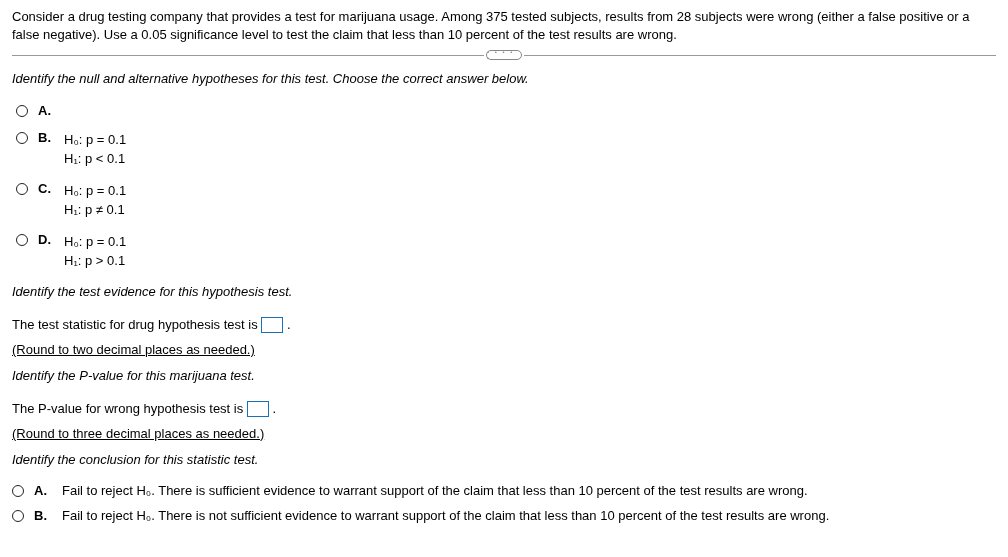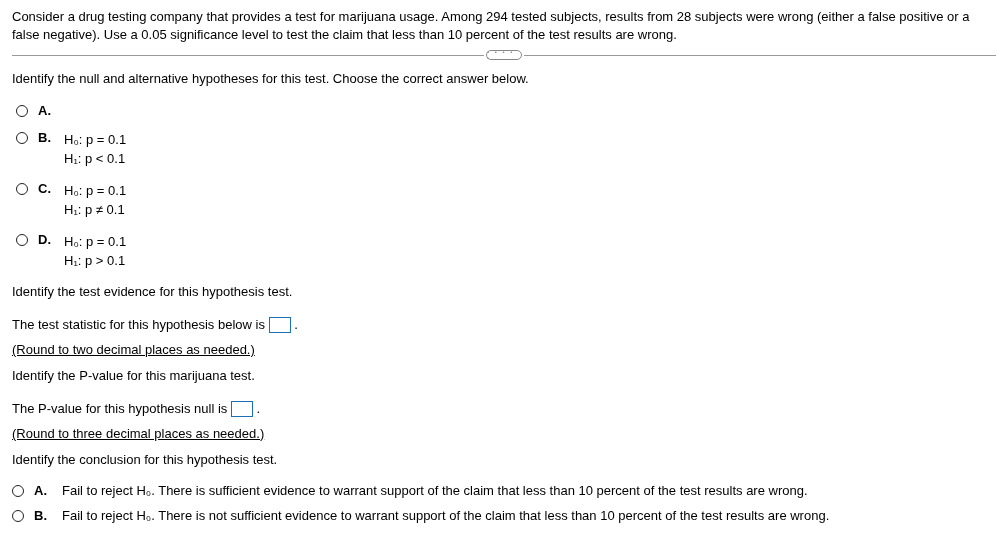--- a/index.html
+++ b/index.html
@@ -35,20 +35,21 @@
       align-items: center;
       justify-content: center;
       font-size: 6px;
       letter-spacing: 2px;
       color: #888;
       background: #fff;
     }
     .question-block {
       margin: 10px 0 14px 0;
       line-height: 1.4;
+      font-style: italic;
     }
     .choice-group {
       margin-left: 4px;
     }
     .choice-row {
       display: flex;
       align-items: flex-start;
       margin: 8px 0 12px 0;
     }
     .radio {
@@ -93,21 +94,21 @@
       align-items: flex-start;
       margin: 10px 0;
     }
     .conclusion-choice .choice-letter {
       width: 18px;
     }
   </style>
 </head>
 <body>
 
-<div class="problem-statement">Consider a drug testing company that provides a test for marijuana usage. Among 294 tested subjects, results from 28 subjects were wrong (either a false positive or a false negative). Use a 0.05 significance level to test the claim that less than 10 percent of the test results are wrong.</div>
+<div class="problem-statement">Consider a drug testing company that provides a test for marijuana usage. Among 375 tested subjects, results from 28 subjects were wrong (either a false positive or a false negative). Use a 0.05 significance level to test the claim that less than 10 percent of the test results are wrong.</div>
 
 <div class="divider-container">
   <div class="divider-line"></div>
   <div class="divider-handle">• • • • •</div>
   <div class="divider-line"></div>
 </div>
 
 <div class="question-block">Identify the null and alternative hypotheses for this test. Choose the correct answer below.</div>
 
 <div class="choice-group">
@@ -142,36 +143,36 @@
       <span class="math-line">H₀: p = 0.1</span>
       <span class="math-line">H₁: p &gt; 0.1</span>
     </div>
   </div>
 
 </div>
 
 <div class="question-block">Identify the test evidence for this hypothesis test.</div>
 
 <div class="answer-line">
-  <span>The test statistic for this hypothesis below is </span>
+  <span>The test statistic for drug hypothesis test is </span>
   <span class="input-box"></span>
   <span>.</span>
 </div>
 <div class="hint">(Round to two decimal places as needed.)</div>
 
 <div class="question-block">Identify the P-value for this marijuana test.</div>
 
 <div class="answer-line">
-  <span>The P-value for this hypothesis null is </span>
+  <span>The P-value for wrong hypothesis test is </span>
   <span class="input-box"></span>
   <span>.</span>
 </div>
 <div class="hint">(Round to three decimal places as needed.)</div>
 
-<div class="question-block">Identify the conclusion for this hypothesis test.</div>
+<div class="question-block">Identify the conclusion for this statistic test.</div>
 
 <div class="conclusion-choice">
   <div class="radio"></div>
   <div class="choice-letter">A.</div>
   <div>Fail to reject H₀. There is sufficient evidence to warrant support of the claim that less than 10 percent of the test results are wrong.</div>
 </div>
 
 <div class="conclusion-choice">
   <div class="radio"></div>
   <div class="choice-letter">B.</div>

